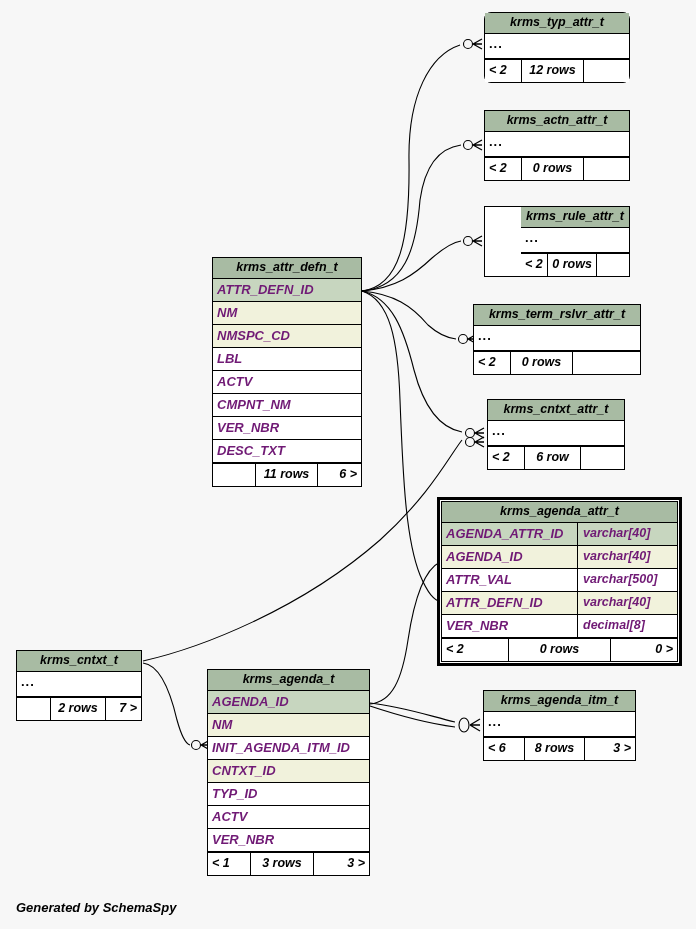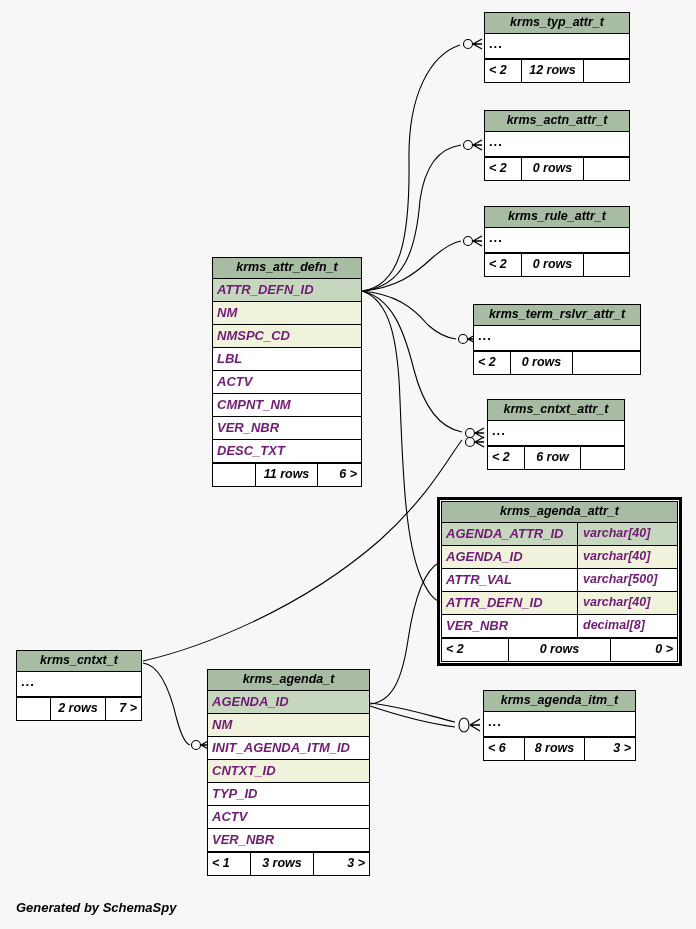--- a/index.html
+++ b/index.html
@@ -155,21 +155,21 @@
       <path class="crow-foot" d="M475,442 L484,437 M475,442 L484,442 M475,442 L484,447"></path>
     </g>
     <g>
       <path class="edge" d="M370,703 C 400,706 430,716 455,722"></path>
       <path class="edge" d="M370,706 C 400,716 432,724 455,727"></path>
       <ellipse class="crow-o" cx="464" cy="725" rx="5" ry="7"></ellipse>
       <path class="crow-foot" d="M470,725 L480,719 M470,725 L480,725 M470,725 L480,731"></path>
     </g>
   </svg>
 
-  <div class="table" style="left:484px;top:12px;width:146px;">
+  <div class="table" style="left:484px;top:12px;width:146px;border-radius:7px;">
     <div class="thead">krms_typ_attr_t</div>
     <div class="row ellipsis">
       <div class="cname">...</div>
     </div>
     <div class="footer" style="border-top:1px solid #000;">
       <div class="f-left" style="width:36px;">&lt; 2</div>
       <div class="f-mid" style="width:62px;">12 rows</div>
       <div class="f-right" style="width:46px;"></div>
     </div>
   </div>
@@ -179,21 +179,21 @@
     <div class="row ellipsis">
       <div class="cname">...</div>
     </div>
     <div class="footer" style="border-top:1px solid #000;">
       <div class="f-left" style="width:36px;">&lt; 2</div>
       <div class="f-mid" style="width:62px;">0 rows</div>
       <div class="f-right" style="width:46px;"></div>
     </div>
   </div>
 
-  <div class="table" style="left:484px;top:206px;width:146px;">
+  <div class="table" style="left:484px;top:206px;width:146px;padding-left:36px;">
     <div class="thead">krms_rule_attr_t</div>
     <div class="row ellipsis">
       <div class="cname">...</div>
     </div>
     <div class="footer" style="border-top:1px solid #000;">
       <div class="f-left" style="width:36px;">&lt; 2</div>
       <div class="f-mid" style="width:62px;">0 rows</div>
       <div class="f-right" style="width:46px;"></div>
     </div>
   </div>

